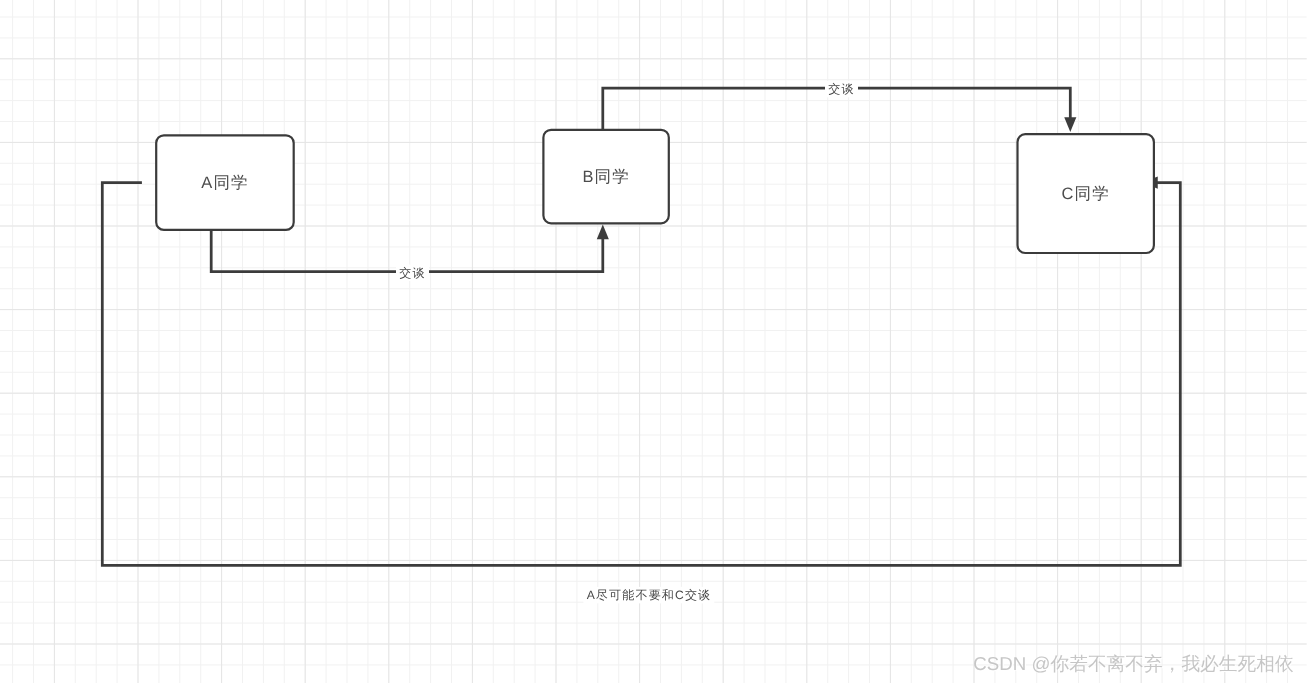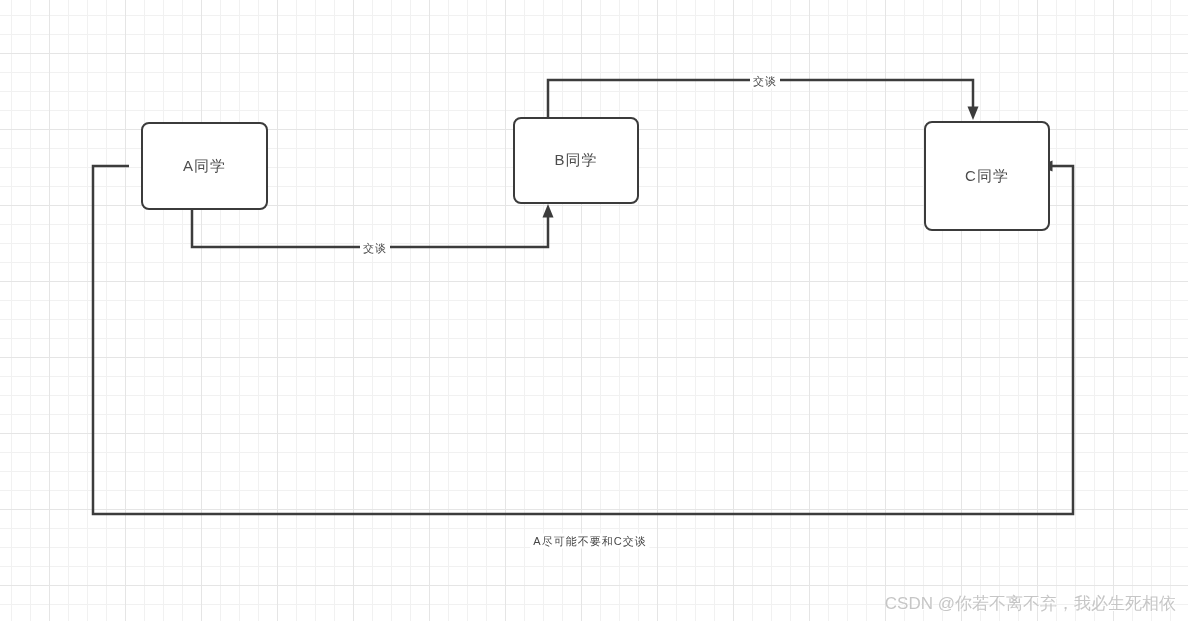--- a/index.html
+++ b/index.html
@@ -47,21 +47,21 @@
     border-radius: 8px;
     display: flex;
     align-items: center;
     justify-content: center;
     font-size: 15px;
     color: #4d4d4d;
     letter-spacing: 1px;
     margin-left: 13px;
   }
   .node-a { left: 128px; top: 122px; width: 127px; height: 88px; }
-  .node-b { left: 500px; top: 117px; width: 126px; height: 87px; }
+  .node-b { left: 480px; top: 117px; width: 116px; height: 87px; }
   .node-c { left: 911px; top: 121px; width: 126px; height: 110px; }
   .edge-label {
     position: absolute;
     transform: translate(-50%, -50%);
     background: #ffffff;
     padding: 0 3px;
     font-size: 11px;
     color: #474747;
     white-space: nowrap;
     letter-spacing: 1px;

